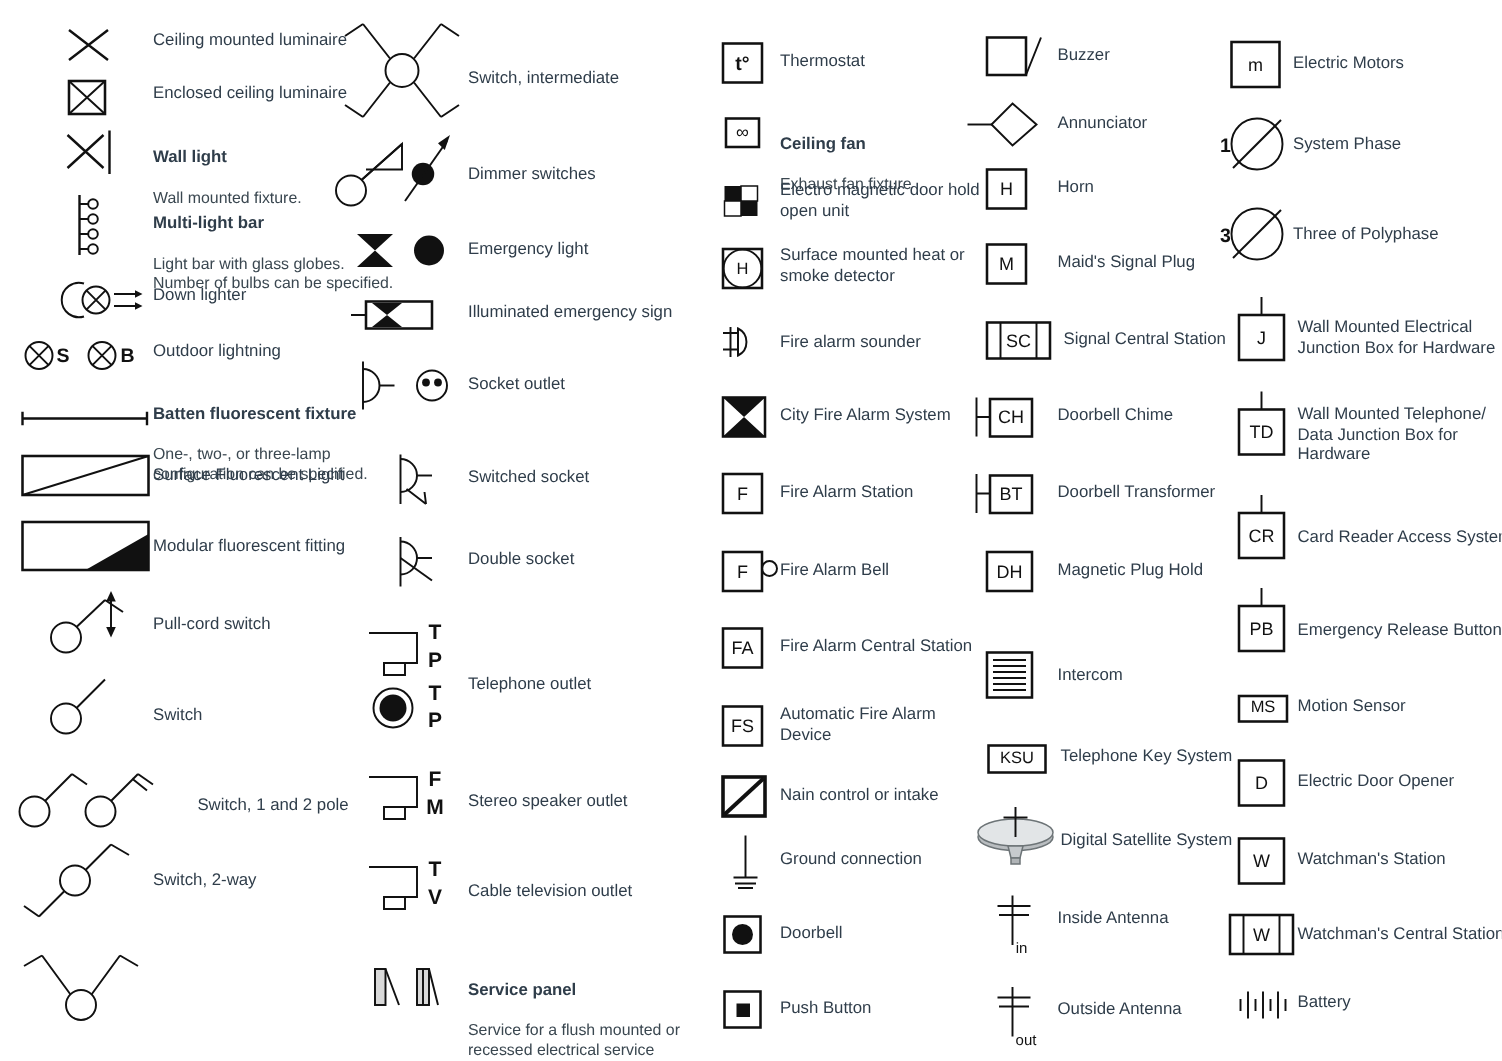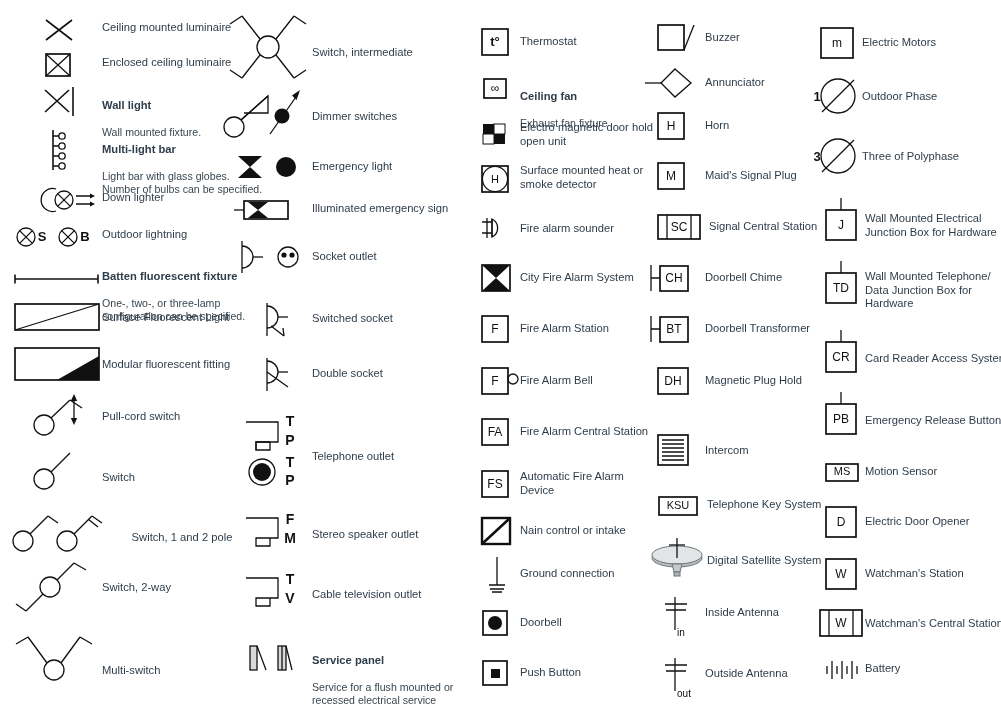--- a/index.html
+++ b/index.html
@@ -199,21 +199,20 @@
   </div>
 
   <div class="row" style="left:6px;top:624px;">
     <div class="sym" style="width:96px;">
       <svg width="96" height="60">
         <circle class="stroke-thin" cx="48" cy="46" r="10"></circle>
         <path class="stroke-thin" d="M41 39 L22 13 M22 13 L10 20"></path>
         <path class="stroke-thin" d="M55 39 L74 13 M74 13 L86 20"></path>
       </svg>
     </div>
-    <div class="lbl single" style="width:160px;padding-top:40px;">Multi-switch</div>
   </div>
 
 </div>
 
 <div class="col" style="left:224px;width:232px;">
 
   <div class="row" style="left:0px;top:6px;">
     <div class="sym" style="width:88px;">
       <svg width="88" height="82">
         <circle class="stroke-thin" cx="44" cy="41" r="11"></circle>
@@ -668,21 +667,21 @@
   </div>
 
   <div class="row" style="left:-10px;top:74px;">
     <div class="sym" style="width:54px;">
       <svg width="54" height="44">
         <text class="glyph-b" x="9" y="24">1</text>
         <circle class="stroke-thin" cx="30" cy="22" r="17"></circle>
         <path class="stroke-thin" d="M14 38 L46 6"></path>
       </svg>
     </div>
-    <div class="lbl single" style="width:135px;padding-top:16px;">Outdoor Phase</div>
+    <div class="lbl single" style="width:135px;padding-top:16px;">System Phase</div>
   </div>
 
   <div class="row" style="left:-10px;top:134px;">
     <div class="sym" style="width:54px;">
       <svg width="54" height="44">
         <text class="glyph-b" x="9" y="24">3</text>
         <circle class="stroke-thin" cx="30" cy="22" r="17"></circle>
         <path class="stroke-thin" d="M14 38 L46 6"></path>
       </svg>
     </div>

